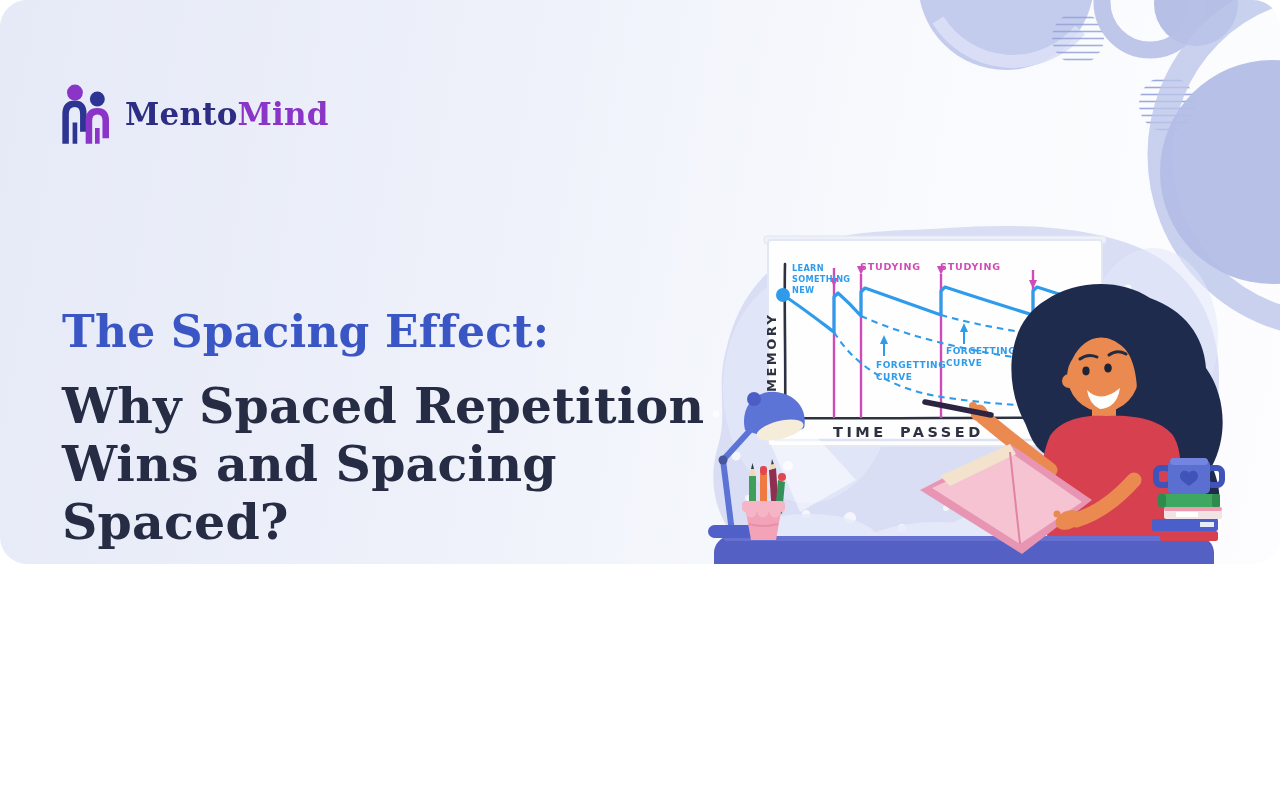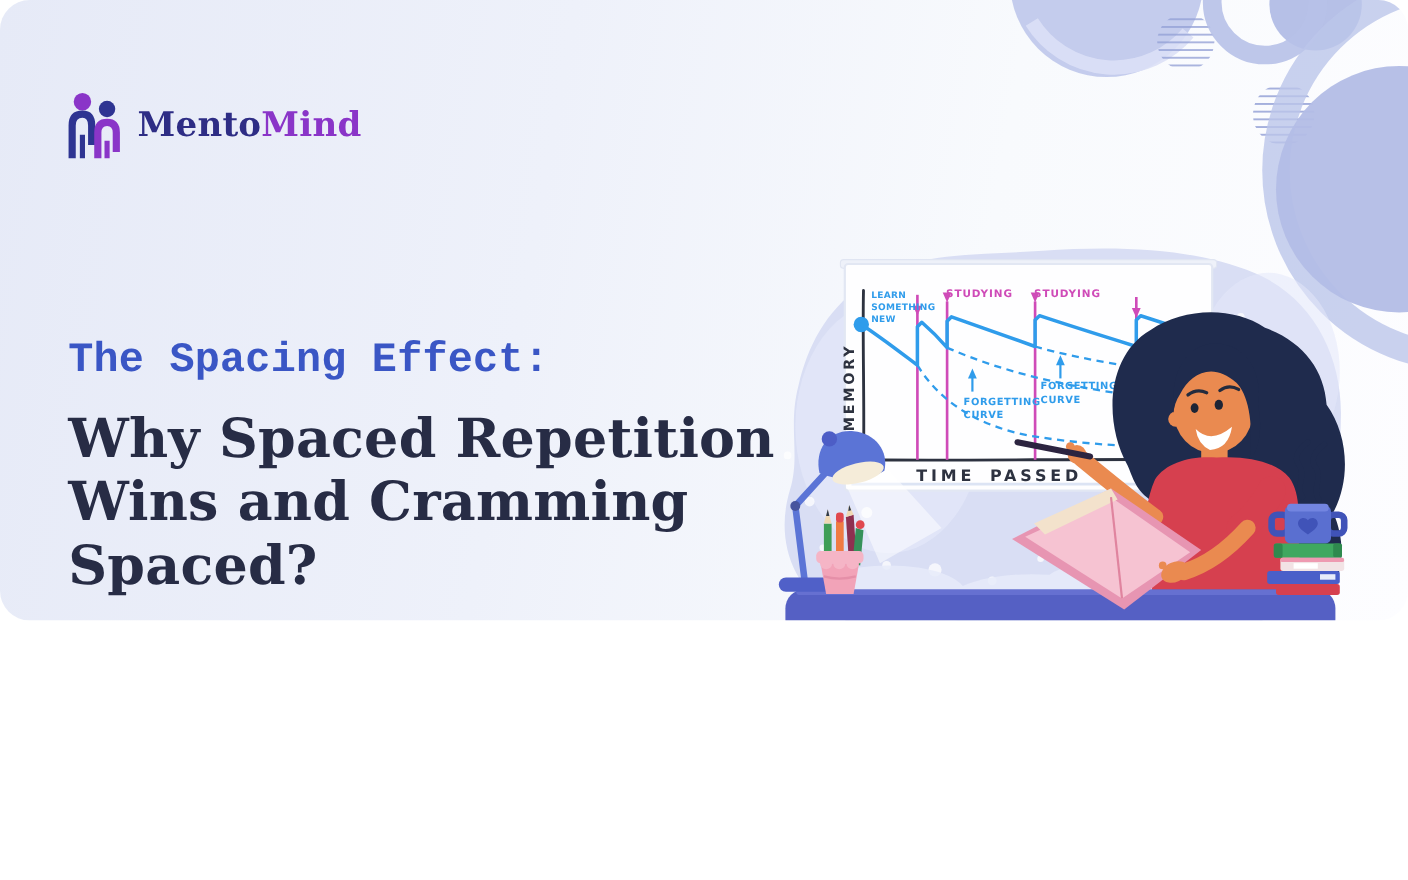--- a/index.html
+++ b/index.html
@@ -18,21 +18,21 @@
   }
   .logo-text{
     font-weight:bold;font-size:31px;letter-spacing:0.2px;
     font-family:"DejaVu Serif","Liberation Serif",serif;
   }
   .logo-text .part1{color:#2e2d85;}
   .logo-text .part2{color:#8a35c8;}
   .hero{position:absolute;left:62px;top:306px;width:660px;z-index:2;}
   .hero-eyebrow{
     margin:0 0 20px 0;
-    font-size:38px;font-weight:bold;color:#3a56c5;letter-spacing:0.2px;font-family:Liberation Mono, monospace;
+    font-size:44px;font-weight:bold;color:#3a56c5;letter-spacing:0.2px;
   }
   .hero-title{
     margin:0;
     font-size:49px;font-weight:bold;color:#272c45;line-height:58px;letter-spacing:0.2px;
   }
   .illustration{position:absolute;left:688px;top:218px;z-index:1;}
   svg text{font-family:"DejaVu Sans","Liberation Sans",sans-serif;}
 </style>
 </head>
 <body>
@@ -78,21 +78,21 @@
     </svg>
     <div class="logo-text">
       <span class="part1">Mento</span><span class="part2">Mind</span>
     </div>
   </header>
 
   <section class="hero">
     <h2 class="hero-eyebrow">The Spacing Effect:</h2>
     <h1 class="hero-title">
       <span>Why Spaced Repetition</span><br>
-      <span>Wins and Cramming</span><br>
+      <span>Wins and Spacing</span><br>
       <span>Spaced?</span>
     </h1>
   </section>
 
   <div class="illustration">
     <svg width="540" height="380" viewBox="0 0 540 380">
 
       <path d="M95,42 C140,10 200,14 260,10 C330,5 400,8 452,30 C505,52 532,105 531,160
            C530,225 522,285 480,330 C440,370 380,372 300,372 C220,372 120,374 70,340
            C28,312 18,268 30,228 C40,196 28,170 38,132 C46,98 62,65 95,42 Z" fill="#d9def4"></path>

